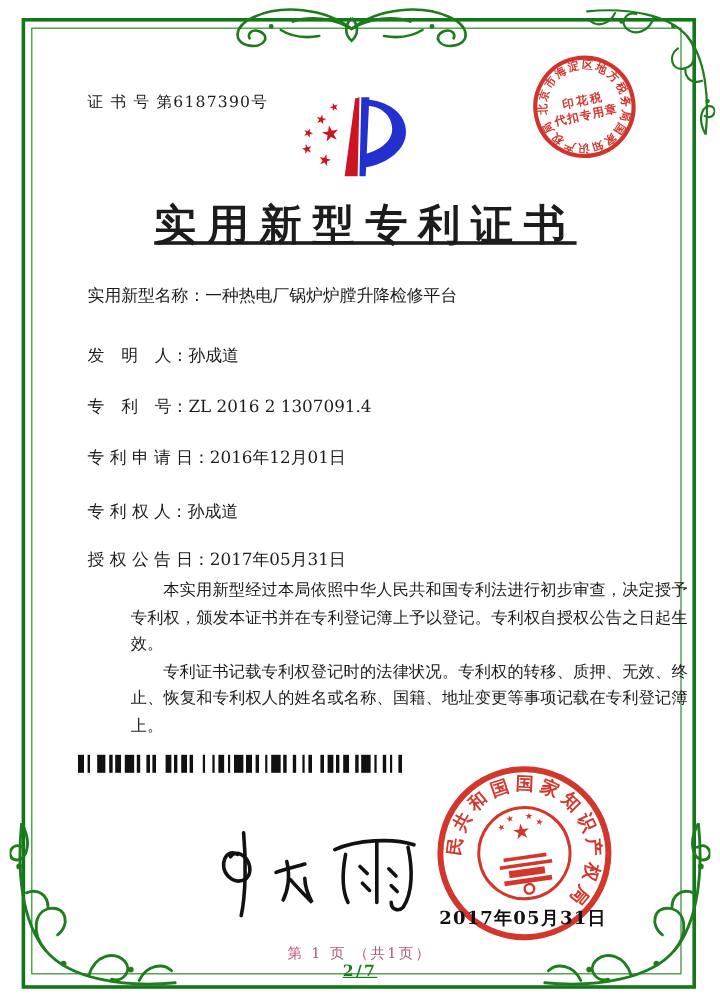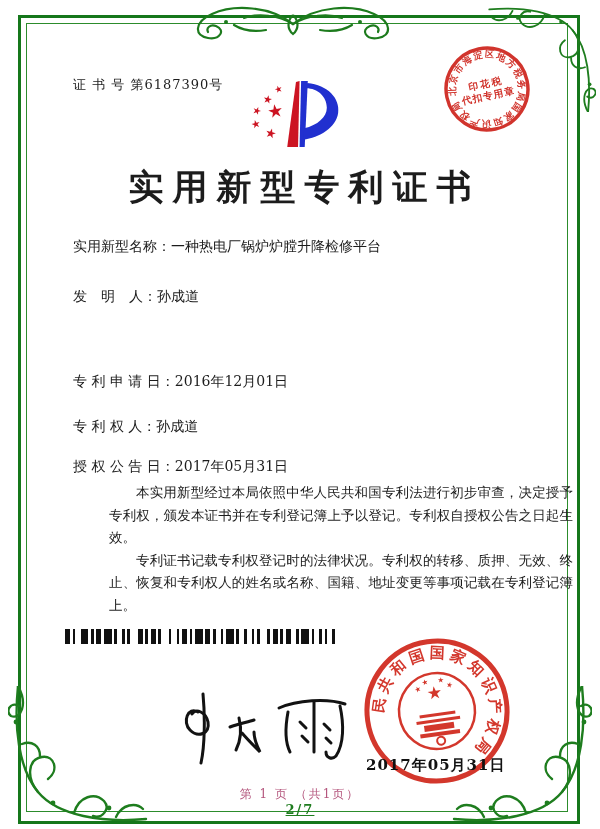--- a/index.html
+++ b/index.html
@@ -8,21 +8,21 @@
     overflow:hidden;
     font-family:"DejaVu Serif","Liberation Serif",serif;
     color:#1c1c1c;
   }
   .abs{position:absolute;}
   
   .frame-outer{left:18px;top:15px;width:556px;height:803px;border:3px solid #15771b;}
   .frame-inner{left:26px;top:23px;width:540px;height:787px;border:1px solid #2c8c2c;}
   
   .cert-no{left:73px;top:76px;font-size:13px;letter-spacing:1px;}
-  .title{left:0;top:164px;width:100%;text-align:center;font-size:35px;font-weight:700;letter-spacing:9px;text-indent:9px;}
+  .title{left:0;top:164px;width:100%;text-align:center;font-size:35px;font-weight:700;letter-spacing:9px;text-indent:9px;text-decoration:underline;}
   .field{left:73px;width:470px;font-size:14px;white-space:nowrap;}
   .field .lbl{display:inline-block;}
   .paras{left:72px;top:481px;width:464px;font-size:13.5px;line-height:22.5px;text-align:justify;margin-left:37px;}
   .paras p{margin:0;text-indent:2em;}
   .barcode{left:65px;top:629px;width:282px;height:15px;display:flex;align-items:stretch;}
   .director{left:75px;top:699px;font-size:15px;line-height:25px;letter-spacing:2px;}
   .sig{left:160px;top:683px;}
   .seal{left:362px;top:636px;transform:rotate(-8deg);}
   .seal-date{left:366px;top:756px;font-size:15px;font-weight:600;letter-spacing:1px;color:#111;}
   .footer-page{left:0;top:786px;width:100%;text-align:center;font-size:12px;color:#b4567d;letter-spacing:2px;}
@@ -112,20 +112,23 @@
   </svg>
 
   <div class="abs title">实用新型专利证书</div>
 
   <div class="abs field" style="top:238px">
     <span class="lbl">实用新型名称：</span><span>一种热电厂锅炉炉膛升降检修平台</span>
   </div>
   <div class="abs field" style="top:288px">
     <span class="lbl">发　明　人：</span><span>孙成道</span>
   </div>
+  <div class="abs field" style="top:330px">
+    <span class="lbl">专　利　号：</span><span>ZL 2016 2 1307091.4</span>
+  </div>
   <div class="abs field" style="top:373px">
     <span class="lbl">专 利 申 请 日：</span><span>2016年12月01日</span>
   </div>
   <div class="abs field" style="top:418px">
     <span class="lbl">专 利 权 人：</span><span>孙成道</span>
   </div>
   <div class="abs field" style="top:458px">
     <span class="lbl">授 权 公 告 日：</span><span>2017年05月31日</span>
   </div>
 

